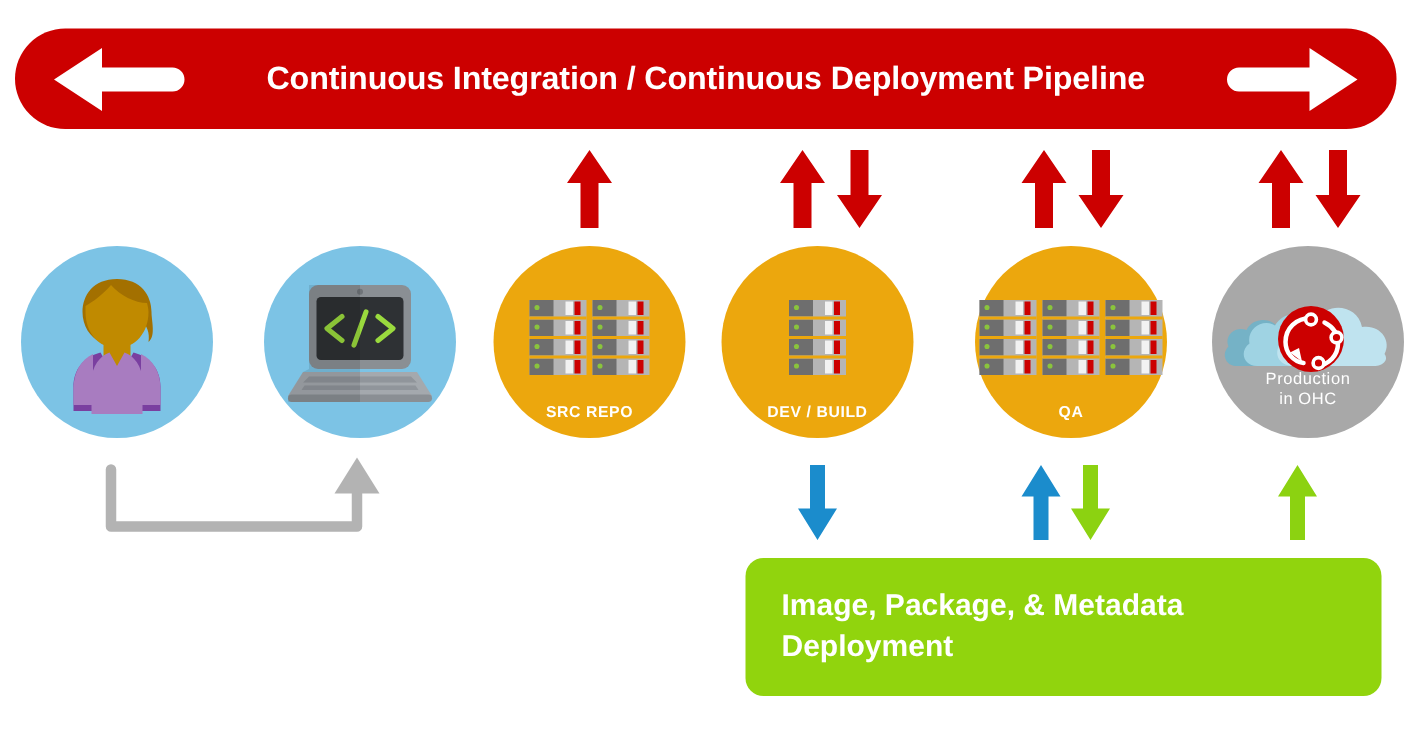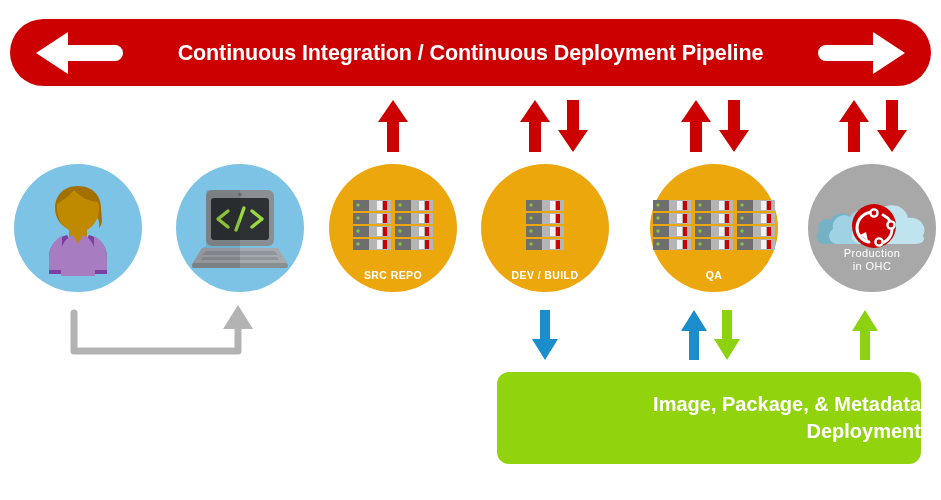--- a/index.html
+++ b/index.html
@@ -95,21 +95,21 @@
     height: 92px;
     background: #91d40d;
     border-radius: 12px;
   }
   .repo-label {
     position: absolute;
     left: 0;
     right: 0;
     top: 50%;
     transform: translateY(-50%);
-    text-align: right;
+    text-align: left;
     color: #ffffff;
     font-size: 20px;
     font-weight: bold;
     line-height: 27px;
     padding-left: 24px;
   }
 
   
   .conn {
     position: absolute;

